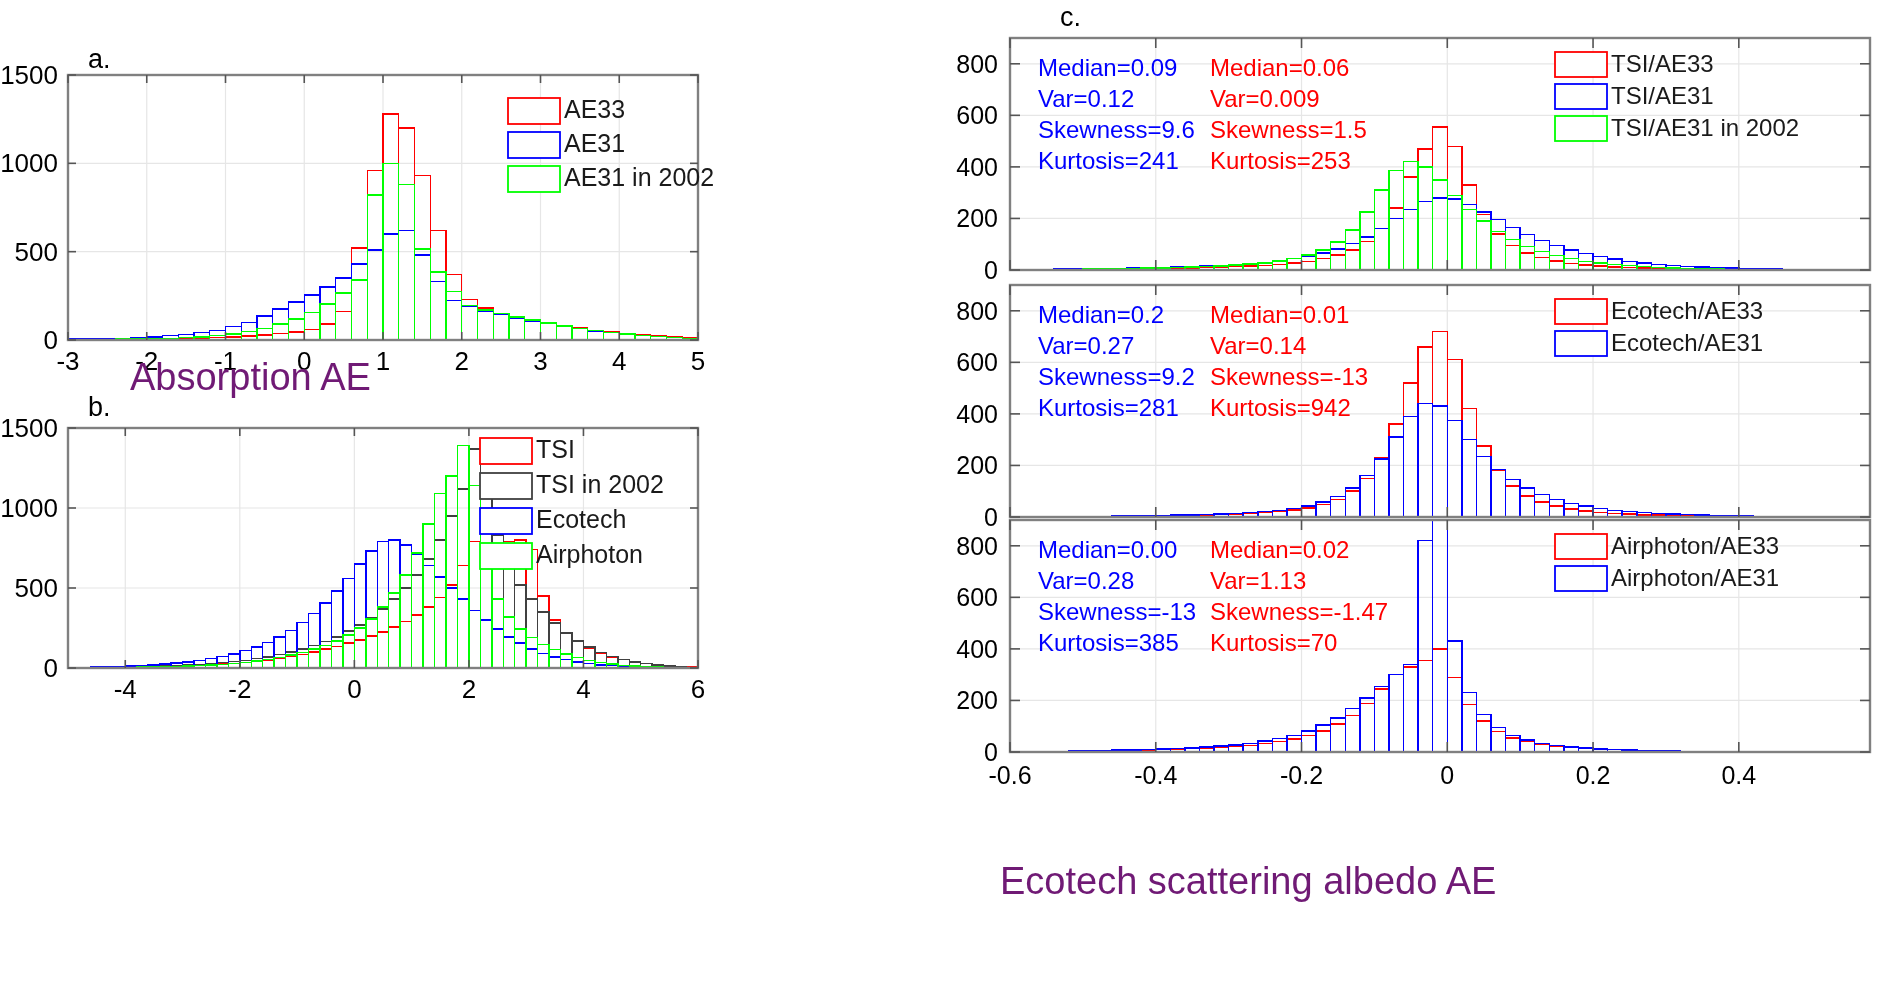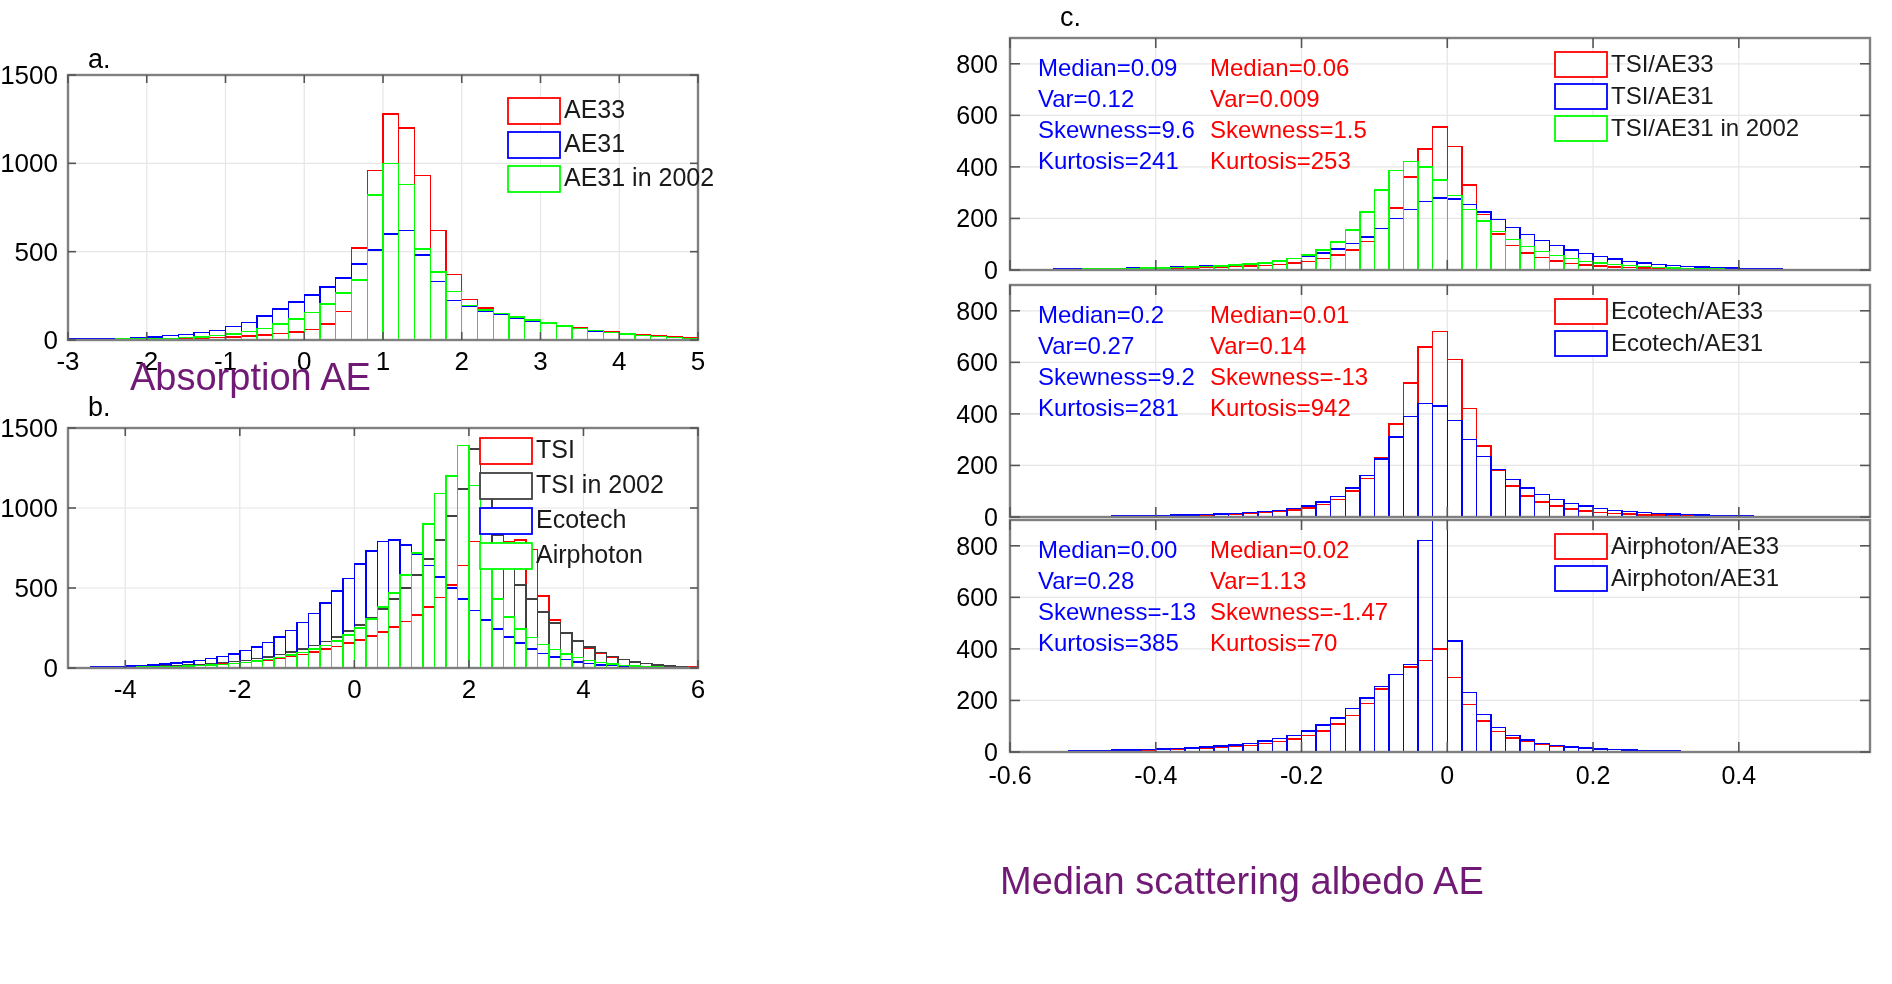--- a/index.html
+++ b/index.html
@@ -329,15 +329,15 @@
         <text x="350" y="40" class="stat-red">Median=0.02</text>
         <text x="350" y="71" class="stat-red">Var=1.13</text>
         <text x="350" y="102" class="stat-red">Skewness=-1.47</text>
         <text x="350" y="133" class="stat-red">Kurtosis=70</text>
         <rect x="695" y="16" width="52" height="25" fill="#ffffff" stroke="#ff0000" stroke-width="1.8"></rect>
         <text x="751" y="35.5" class="legend-label-c">Airphoton/AE33</text>
         <rect x="695" y="48" width="52" height="25" fill="#ffffff" stroke="#0000ff" stroke-width="1.8"></rect>
         <text x="751" y="67.5" class="legend-label-c">Airphoton/AE31</text>
       </svg>
   </div>
-  <div class="axis-title" style="left:1000px;top:860px;width:760px;">Median scattering albedo AE</div>
+  <div class="axis-title" style="left:1000px;top:860px;width:760px;">Ecotech scattering albedo AE</div>
 
 </div>
 
 </body></html>

